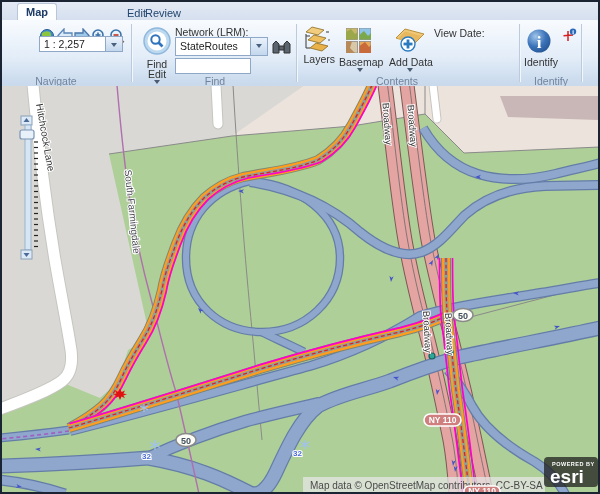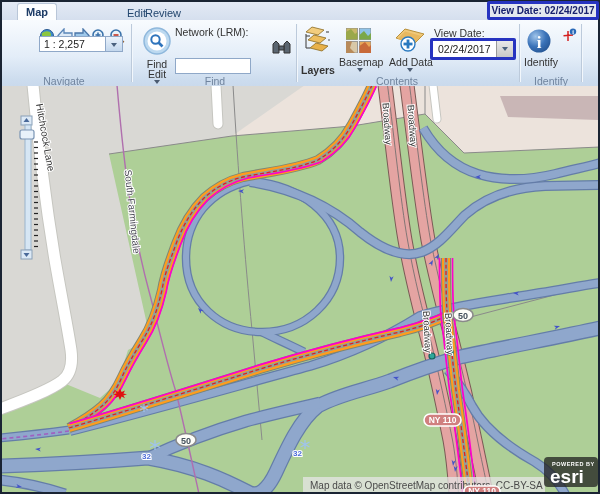--- a/index.html
+++ b/index.html
@@ -21,21 +21,20 @@
 #panbtn span{position:absolute;left:0;right:0;top:31px;text-align:center;font-size:10.5px;color:#333;}
 .ic{position:absolute;}
 </style>
 </head>
 <body>
 <div id="win">
   <div id="tabs">
     <div id="tabmap">Map</div>
     <div class="tab" style="left:83px;padding-left:42px;">Edit</div>
     <div class="tab" style="left:143px;">Review</div>
-    <div id="vdbox">View Date: 02/24/2017</div>
   </div>
   <div id="rb">
 
     <svg class="ic" style="left:37px;top:8px" width="16" height="16" viewBox="0 0 16 16">
       <circle cx="8" cy="8" r="6.5" fill="#3a8ad0" stroke="#2a5a90" stroke-width="1"></circle>
       <path d="M3,5 Q7,2 11,4 Q13,7 11,10 Q7,12 4,10 Q2,7 3,5z" fill="#8cc63f"></path>
     </svg>
     <svg class="ic" style="left:55px;top:8px" width="16" height="15" viewBox="0 0 16 15">
       <path d="M7,1 L1,7.5 L7,14 L7,10 L15,10 L15,5 L7,5 z" fill="#dce9f6" stroke="#5a86b8" stroke-width="1.3"></path>
     </svg>
@@ -50,34 +49,38 @@
     </svg>
     <svg class="ic" style="left:107px;top:8px" width="17" height="16" viewBox="0 0 17 16">
       <circle cx="7" cy="7" r="5" fill="#e8f2fa" stroke="#3a72aa" stroke-width="1.6"></circle>
       <line x1="4.5" y1="7" x2="9.5" y2="7" stroke="#c03020" stroke-width="1.6"></line>
       <line x1="10.7" y1="10.7" x2="14.5" y2="14.5" stroke="#8a5a30" stroke-width="2.4"></line>
     </svg>
     <div class="combo" style="left:37px;top:16px;width:82px;height:14px;line-height:14px;">
       <span style="padding-left:4px;">1 : 2,257</span>
       <div class="ddbtn"></div>
     </div>
-    <div class="glabel" style="left:32px;width:60px;">Navigate</div>
+    <div class="glabel" style="left:24px;width:60px;">Navigate</div>
     <div class="sep" style="left:129px;"></div>
 
     <svg class="ic" style="left:141px;top:7px" width="28" height="28" viewBox="0 0 28 28">
       <circle cx="14" cy="14" r="13" fill="#bcd9f0"></circle>
       <circle cx="14" cy="14" r="13" fill="none" stroke="#8fb8dc" stroke-width="1.5"></circle>
       <circle cx="14" cy="14" r="9.5" fill="#fff"></circle>
       <circle cx="12.5" cy="12.5" r="4.2" fill="none" stroke="#2f74bc" stroke-width="2"></circle>
       <line x1="15.5" y1="15.5" x2="19.5" y2="19.5" stroke="#2f74bc" stroke-width="2.6"></line>
     </svg>
     <div class="lbl" style="left:141px;top:38px;width:28px;text-align:center;">Find</div>
     <div class="lbl" style="left:138px;top:48px;width:34px;text-align:center;">Edit</div>
     <div class="caret" style="left:152px;top:60px;"></div>
     <div class="lbl" style="left:173px;top:6px;">Network (LRM):</div>
+    <div class="combo" style="left:173px;top:17px;width:91px;height:17px;line-height:17px;">
+      <span style="padding-left:4px;">StateRoutes</span>
+      <div class="ddbtn"></div>
+    </div>
     <svg class="ic" style="left:269px;top:20px" width="21" height="15" viewBox="0 0 21 15">
       <path d="M2,4 L5,1 L8,4 L8,13 L2,13 z" fill="#5a6570" stroke="#333" stroke-width="1"></path>
       <path d="M13,4 L16,1 L19,4 L19,13 L13,13 z" fill="#5a6570" stroke="#333" stroke-width="1"></path>
       <rect x="8" y="6" width="5" height="4" fill="#5a6570" stroke="#333" stroke-width="1"></rect>
     </svg>
     <div class="combo" style="left:173px;top:38px;width:74px;height:14px;"></div>
     <div class="glabel" style="left:183px;width:60px;">Find</div>
     <div class="sep" style="left:294px;"></div>
 
     <svg class="ic" style="left:302px;top:6px" width="26" height="27" viewBox="0 0 26 27">
@@ -85,21 +88,21 @@
         <polygon points="8,1 20,4 14,9 2,6" fill="#f3cd7e"></polygon>
         <polygon points="10,9 22,12 16,17 4,14" fill="#eebe5f"></polygon>
         <polygon points="12,17 24,20 18,25 6,22" fill="#e8b14a"></polygon>
       </g>
       <line x1="2" y1="8" x2="2" y2="22" stroke="#555" stroke-width="1.2"></line>
       <line x1="2" y1="10" x2="6" y2="10" stroke="#555" stroke-width="1.2"></line>
       <line x1="2" y1="22" x2="6" y2="22" stroke="#555" stroke-width="1.2"></line>
       <line x1="22" y1="6" x2="25" y2="6" stroke="#555" stroke-width="1.2"></line>
       <line x1="24" y1="14" x2="26" y2="14" stroke="#555" stroke-width="1.2"></line>
     </svg>
-    <div class="lbl" style="left:299px;top:44px;width:34px;text-align:center;font-weight:bold;">Layers</div>
+    <div class="lbl" style="left:299px;top:33px;width:34px;text-align:right;">Layers</div>
     <svg class="ic" style="left:344px;top:8px" width="25" height="25" viewBox="0 0 25 25">
       <rect x="0" y="0" width="11.5" height="11.5" fill="#c8b86a" stroke="#888" stroke-width="0.8"></rect>
       <path d="M0,4 L5,1 L9,6 L11.5,4 L11.5,11.5 L0,11.5 z" fill="#9aa84a"></path>
       <rect x="13.5" y="0" width="11.5" height="11.5" fill="#8fc3e8" stroke="#888" stroke-width="0.8"></rect>
       <path d="M13.5,7 L18,3 L22,8 L25,5 L25,11.5 L13.5,11.5 z" fill="#7aa84a"></path>
       <rect x="0" y="13.5" width="11.5" height="11.5" fill="#d8c8a8" stroke="#888" stroke-width="0.8"></rect>
       <path d="M0,13.5 L6,13.5 L4,20 L9,25 L0,25 z" fill="#b88a5a"></path>
       <rect x="13.5" y="13.5" width="11.5" height="11.5" fill="#e8a85a" stroke="#888" stroke-width="0.8"></rect>
       <path d="M13.5,18 L19,14 L23,19 L25,17 L25,25 L13.5,25 z" fill="#c86a3a"></path>
     </svg>
@@ -110,26 +113,20 @@
       <polygon points="9,4.5 25.5,9 18,16.5 1.5,12" fill="#e8b85f"></polygon>
       <circle cx="12" cy="17" r="7" fill="#fff" stroke="#2a7ac0" stroke-width="1.4"></circle>
       <rect x="10.6" y="12.5" width="2.8" height="9" fill="#2a7ac0"></rect>
       <rect x="7.5" y="15.6" width="9" height="2.8" fill="#2a7ac0"></rect>
     </svg>
     <div class="lbl" style="left:386px;top:36px;width:46px;text-align:center;">Add Data</div>
     <div class="caret" style="left:405px;top:48px;"></div>
     <div class="glabel" style="left:365px;width:60px;">Contents</div>
 
     <div class="lbl" style="left:432px;top:7px;text-align:center;">View Date:</div>
-    <div style="position:absolute;left:428px;top:18px;width:80px;height:16px;border:3px solid #2633c0;border-radius:2px;background:#fff;">
-      <div class="combo" style="left:0px;top:0px;width:80px;height:16px;line-height:16px;border:none;">
-        <span style="padding-left:5px;">02/24/2017</span>
-        <div class="ddbtn" style="background:linear-gradient(#e8e8e8,#c8c8c8);border-left:1px solid #999;"></div>
-      </div>
-    </div>
     <div class="sep" style="left:517px;"></div>
 
     <svg class="ic" style="left:525px;top:9px" width="24" height="24" viewBox="0 0 24 24">
       <defs>
         <radialGradient id="idg" cx="0.35" cy="0.3" r="0.9">
           <stop offset="0" stop-color="#9fc4ea"></stop>
           <stop offset="0.5" stop-color="#3a72b8"></stop>
           <stop offset="1" stop-color="#1e4a86"></stop>
         </radialGradient>
       </defs>

